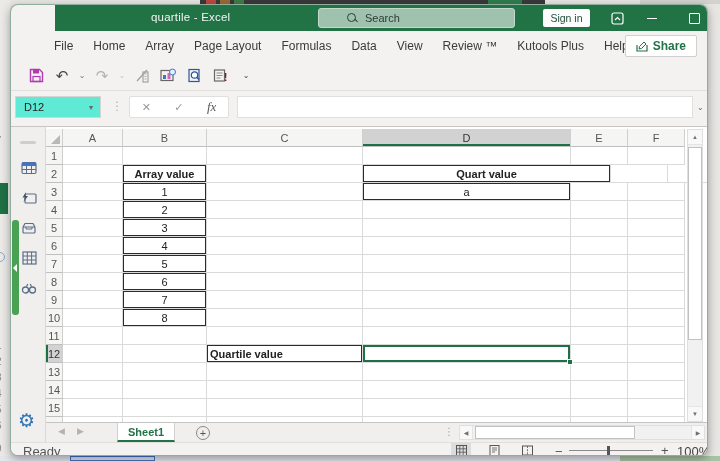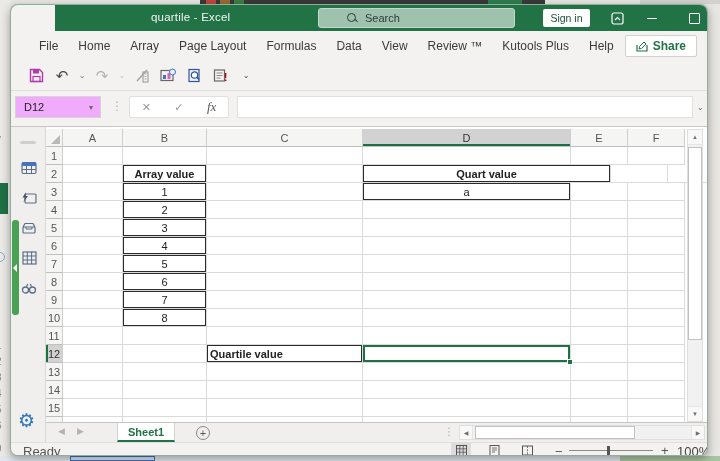--- a/index.html
+++ b/index.html
@@ -36,37 +36,37 @@
   .signin { position:absolute; left:488px; top:4px; width:47px; height:18px; background:#fdfdfd; border-radius:2px;
     font-size:10.5px; color:#1e5038; display:flex; align-items:center; justify-content:center; }
   .winbtn { position:absolute; top:0; width:34px; height:26px; display:flex; align-items:center; justify-content:center; color:#fff; }
   .ribbonopts { left:545px; } .minbtn { left:580px; } .maxbtn { left:622px; } .closebtn { left:660px; }
   .minbtn::after { content:""; width:10px; height:1px; background:#fff; }
   .maxbtn::after { content:""; width:9px; height:9px; border:1px solid #fff; border-radius:1px; }
   .closebtn { font-size:12px; }
   .ribbonopts svg { display:block; }
 
   
-  .menubar { position:absolute; left:0; top:26px; width:100%; height:30px; background:#f3f2f1; display:flex; align-items:center; padding-left:18px; }
+  .menubar { position:absolute; left:0; top:26px; width:100%; height:30px; background:#f3f2f1; display:flex; align-items:center; padding-left:33px; }
   .mtab { font-size:12px; color:#3b3b3b; padding:6px 10px; white-space:nowrap; }
   .share-btn { position:absolute; right:10px; top:4px; height:22px; background:#fff; border:1px solid #d2d0ce; border-radius:2px;
     display:flex; align-items:center; gap:5px; padding:0 10px; color:#217346; font-size:12px; font-weight:bold; }
 
   
   .qat { position:absolute; left:0; top:56px; width:100%; height:30px; background:#f3f2f1; border-bottom:1px solid #e1dfdd;
     display:flex; align-items:center; gap:4px; padding-left:14px; }
   .qicon { width:22px; height:22px; display:flex; align-items:center; justify-content:center; }
   .qchev { width:10px; height:22px; display:flex; align-items:center; justify-content:center; font-size:8px; color:#777; }
   .glyph { font-size:15px; color:#444; line-height:1; }
   .glyph.dis { color:#b3b1af; }
 
   
   .formulabar { position:absolute; left:0; top:86px; width:100%; height:36px; background:#f3f2f1; border-bottom:1px solid #c8c6c4;
     display:flex; align-items:center; }
-  .namebox { position:absolute; left:4px; top:5px; width:86px; height:22px; background:#f0abfc; border:1px solid #d6d4d2;
+  .namebox { position:absolute; left:4px; top:5px; width:86px; height:22px; background:#5eead4; border:1px solid #d6d4d2;
     display:flex; align-items:center; }
   .namebox .val { flex:1; font-size:11px; color:#222; padding-left:8px; }
   .namebox .nb-chev { width:18px; text-align:center; font-size:8px; color:#666; }
   .fb-sep { position:absolute; left:100px; top:8px; color:#b5b3b1; font-size:12px; letter-spacing:0; }
   .fb-group { position:absolute; left:118px; top:5px; width:100px; height:22px; background:#fff; border:1px solid #e1dfdd; border-radius:2px;
     display:flex; align-items:center; justify-content:space-around; }
   .fb-btn { font-size:11px; color:#9a9896; }
   .fb-fx { font-family:"Liberation Serif", serif; font-style:italic; font-size:13px; color:#5a5856; }
   .fb-input { position:absolute; left:226px; top:5px; width:456px; height:22px; background:#fff; border:1px solid #e1dfdd; font-size:11px; padding-left:5px; color:#222; }
   .fb-expand { position:absolute; left:686px; top:12px; font-size:8px; color:#666; }

